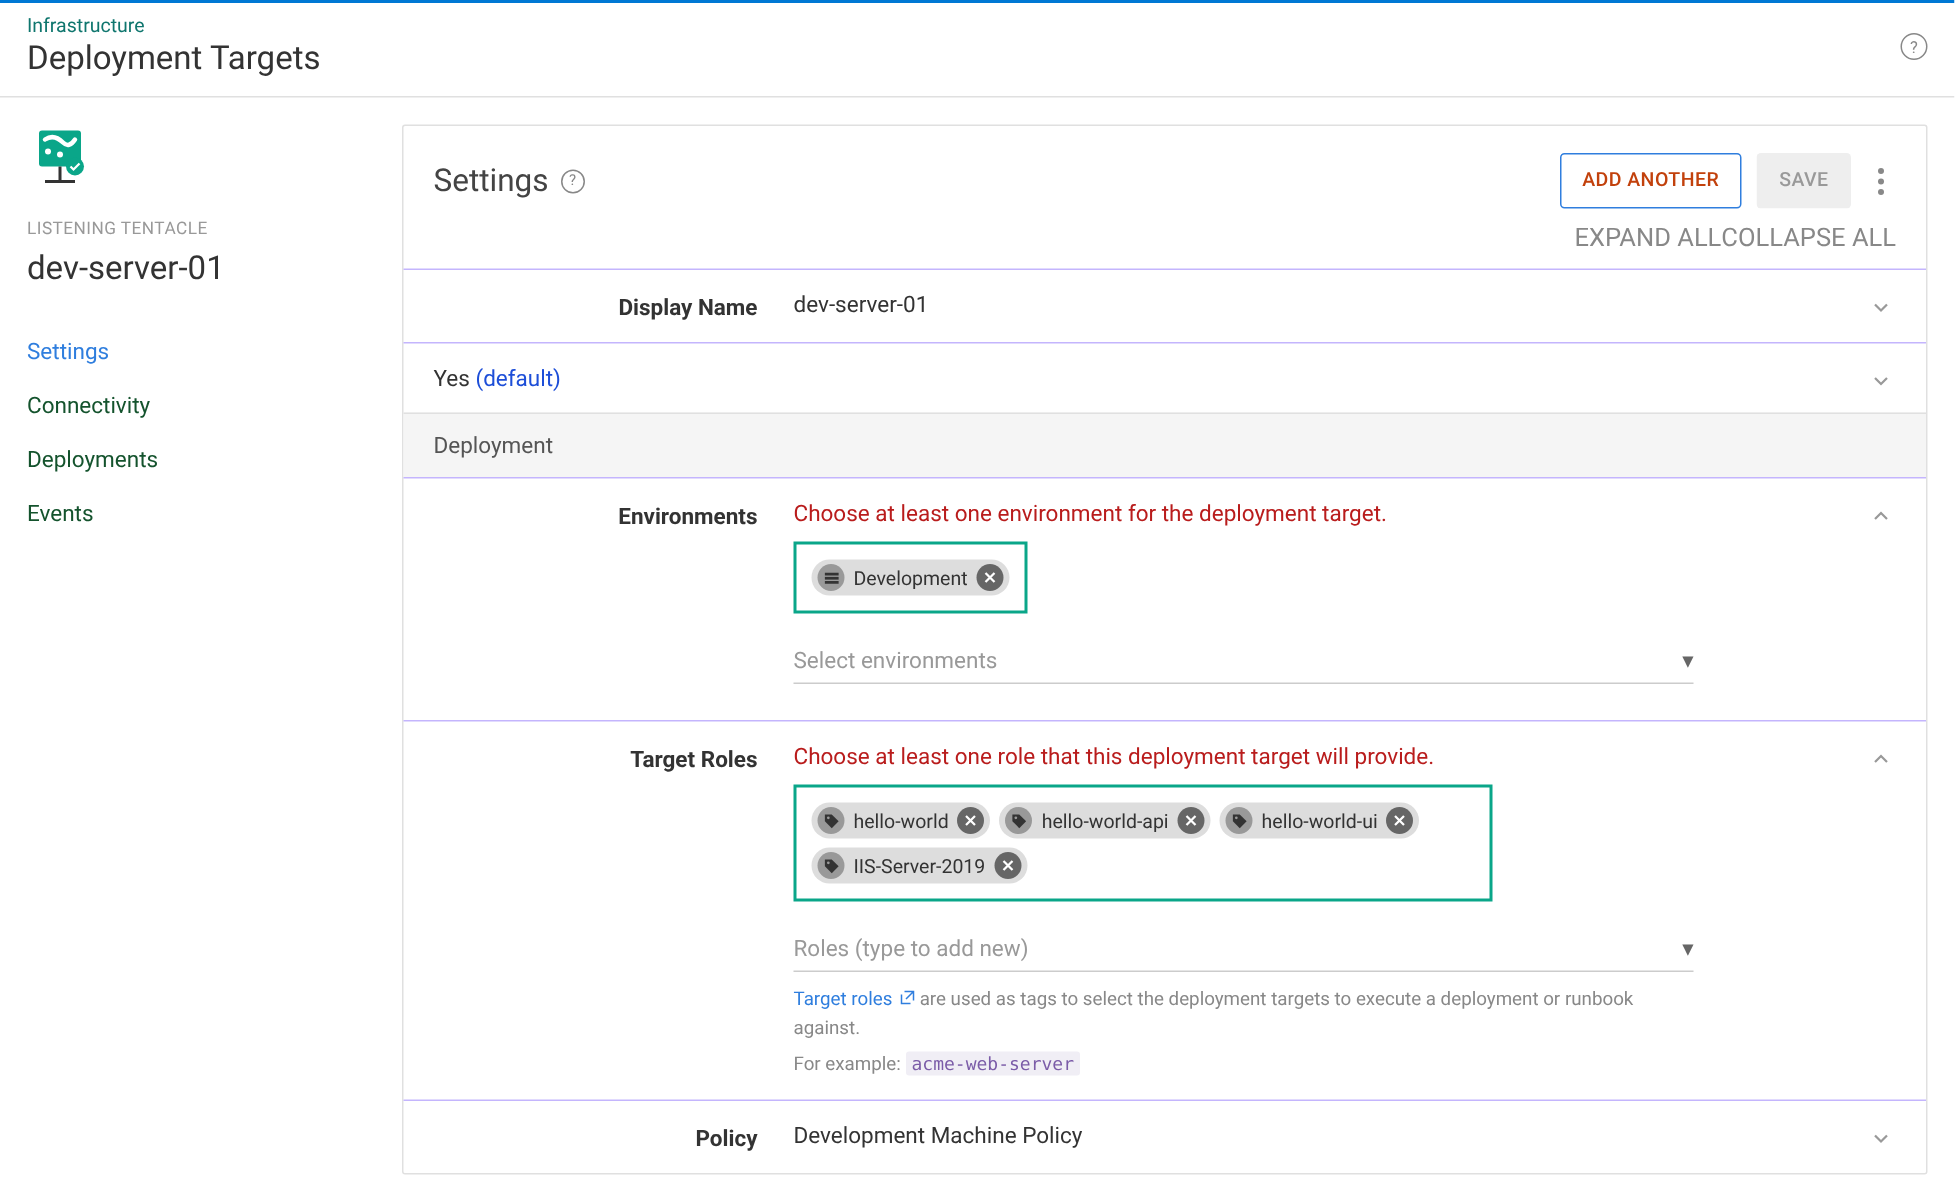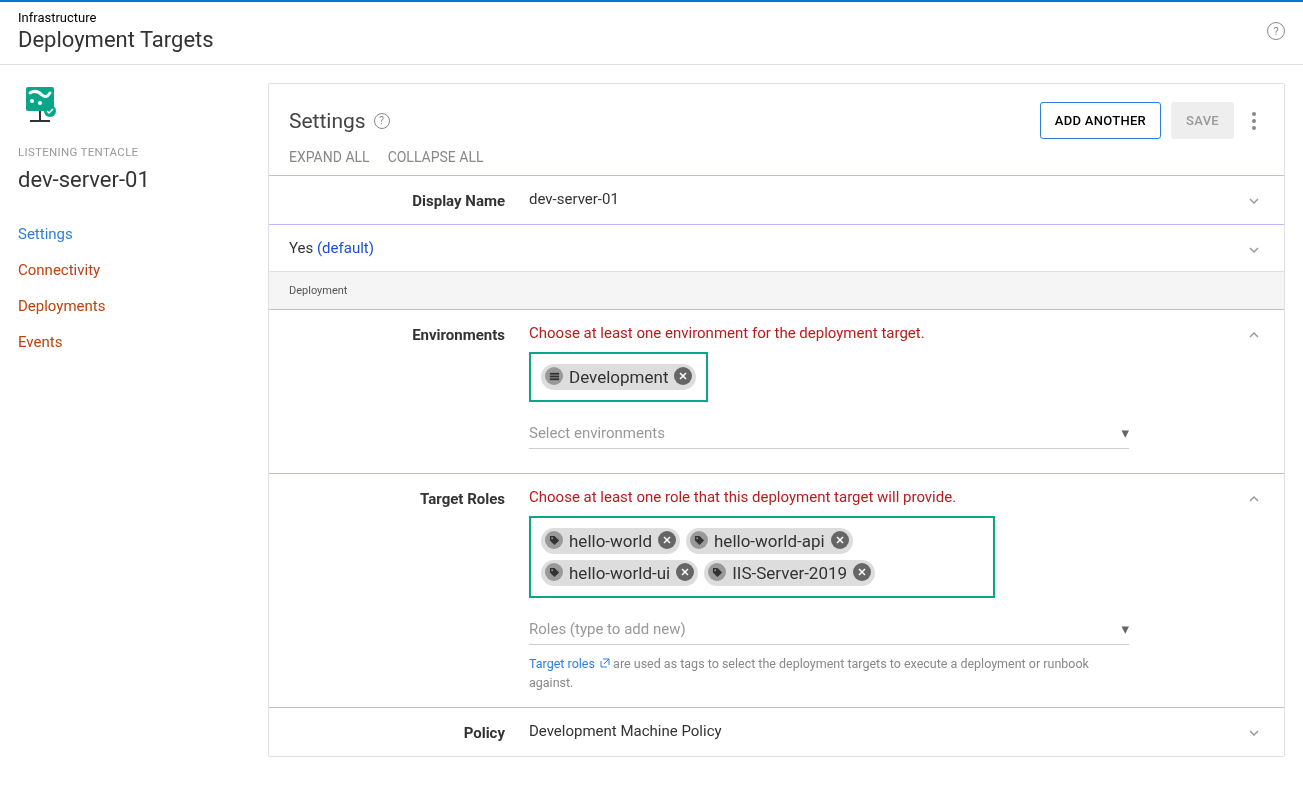--- a/index.html
+++ b/index.html
@@ -1,52 +1,52 @@
 <!DOCTYPE html>
 <html><head>
 <meta charset="utf-8">
 <style>
 *{margin:0;padding:0;box-sizing:border-box;font-family:-apple-system,BlinkMacSystemFont,"Segoe UI",Roboto,Helvetica,Arial,sans-serif}
 body{background:#fff;color:#333;font-size:14px}
 .topbar{border-top:2px solid #0078d4}
 .header{padding:8px 18px 12px;border-bottom:1px solid #e0e0e0;display:flex;justify-content:space-between;align-items:center}
-.header-left .breadcrumb{color:#000000;font-size:13px}
+.header-left .breadcrumb{color:#0f766e;font-size:13px}
 .header-left .title{color:#333;font-size:22px;font-weight:400;margin-top:2px}
 .help-icon{width:18px;height:18px;border:1.5px solid #888;border-radius:50%;display:flex;align-items:center;justify-content:center;color:#888;font-size:11px;cursor:pointer}
 .layout{display:flex}
 .sidebar{width:268px;padding:18px;flex-shrink:0}
 .sidebar-icon{width:44px;height:44px;margin-bottom:18px;position:relative}
 .sidebar-icon svg{width:44px;height:44px}
 .sidebar-label{color:#999;font-size:11.5px;letter-spacing:0.3px;margin-bottom:8px}
 .sidebar-name{font-size:22px;color:#333;margin-bottom:24px}
-.nav-item{display:block;padding:9px 0;color:#c2410c;font-size:15px;cursor:pointer}
+.nav-item{display:block;padding:9px 0;color:#14532d;font-size:15px;cursor:pointer}
 .nav-item.active{color:#2f7ede}
 .main{flex:1;padding:18px 18px 18px 0}
 .panel{border:1px solid #e0e0e0;border-radius:2px;background:#fff}
 .panel-head{display:flex;justify-content:space-between;align-items:center;padding:18px 20px 10px}
 .panel-title{font-size:21px;color:#444;display:flex;align-items:center;gap:8px}
 .panel-title .help-icon{width:16px;height:16px;font-size:10px}
 .panel-actions{display:flex;align-items:center;gap:10px}
 .btn{padding:10px 14px;font-size:13px;font-weight:500;letter-spacing:0.3px;border-radius:3px;cursor:pointer;border:1px solid transparent}
-.btn-outline{border-color:#2f7ede;color:#000000;background:#fff}
+.btn-outline{border-color:#2f7ede;color:#c2410c;background:#fff}
 .btn-save{background:#eee;color:#999}
 .kebab{width:20px;height:30px;display:flex;flex-direction:column;align-items:center;justify-content:center;gap:3px;cursor:pointer}
 .kebab span{width:4px;height:4px;background:#888;border-radius:50%}
-.expand-row{display:flex;justify-content:flex-start;gap:18px;padding:0 20px 10px;font-size:14px;color:#888}
+.expand-row{display:flex;justify-content:flex-end;padding:0 20px 10px;font-size:17px;color:#888}
 .expand-row span{cursor:pointer}
 .row{display:flex;border-top:1px solid #c4b5fd;padding:14px 20px;align-items:flex-start}
 .row-label{width:240px;text-align:right;font-weight:700;color:#333;font-size:15px;padding-right:24px;padding-top:2px;flex-shrink:0}
 .row-content{flex:1;color:#333;font-size:15px}
 .row-chevron{width:20px;display:flex;align-items:flex-start;justify-content:center;color:#999;padding-top:4px}
 .muted{color:#1d4ed8}
-.section-header{background:#f5f5f5;padding:12px 20px;font-size:11px;color:#555;border-top:1px solid #e0e0e0}
+.section-header{background:#f5f5f5;padding:12px 20px;font-size:15px;color:#555;border-top:1px solid #e0e0e0}
 .instruction{color:#b91c1c;font-size:15px;margin-bottom:10px}
 .tag-box{border:2.5px solid #0aa689;padding:10px 10px;display:flex;flex-wrap:wrap;gap:6px;width:fit-content;margin-bottom:16px}
 .tag-box.wide{width:466px}
-.chip{display:inline-flex;align-items:flex-start;background:#ddd;border-radius:14px;padding:3px 4px 3px 4px;font-size:17px;color:#333;gap:6px}
+.chip{display:inline-flex;align-items:flex-end;background:#ddd;border-radius:14px;padding:3px 4px 3px 4px;font-size:13px;color:#333;gap:6px}
 .chip-icon{width:18px;height:18px;background:#999;border-radius:50%;display:flex;align-items:center;justify-content:center}
 .chip-icon svg{width:11px;height:11px;fill:#333}
 .chip-x{width:18px;height:18px;background:#666;border-radius:50%;display:flex;align-items:center;justify-content:center;cursor:pointer}
 .chip-x svg{width:8px;height:8px;fill:#fff}
 .select-row{display:flex;align-items:center;border-bottom:1px solid #ccc;padding:6px 0;width:600px;margin-bottom:10px}
 .select-row input{border:none;outline:none;flex:1;font-size:15px;color:#404040;background:transparent}
 .select-row input::placeholder{color:#999}
 .select-row .caret{color:#666}
 .helper{font-size:12.5px;color:#888;margin-top:4px;line-height:1.5;max-width:600px}
 .helper a{color:#2f7ede;text-decoration:none}
@@ -228,20 +228,23 @@
             </div>
           <div class="select-row">
             <input placeholder="Roles (type to add new)" style="">
             <span class="caret">▾</span>
           </div>
           <div class="helper">
             <a href="#"><span>Target roles</span> <svg class="ext-icon" viewBox="0 0 10 10">
                   <path d="M3 1h6v6M9 1L4 6M1 3v6h6" stroke="#2f7ede" stroke-width="1" fill="none"></path>
                 </svg></a><span> are used as tags to select the deployment targets to execute a deployment or runbook against.</span>
           </div>
+          <div class="helper">
+            <span>For example: </span><span class="code-tag">acme-web-server</span>
+          </div>
         </div>
         <div class="row-chevron">
             <svg width="14" height="14" viewBox="0 0 14 14">
               <path d="M3 9l4-4 4 4" stroke="#999" stroke-width="1.5" fill="none"></path>
             </svg>
           </div>
       </div>
 
       <div class="row">
         <div class="row-label">Policy</div>

